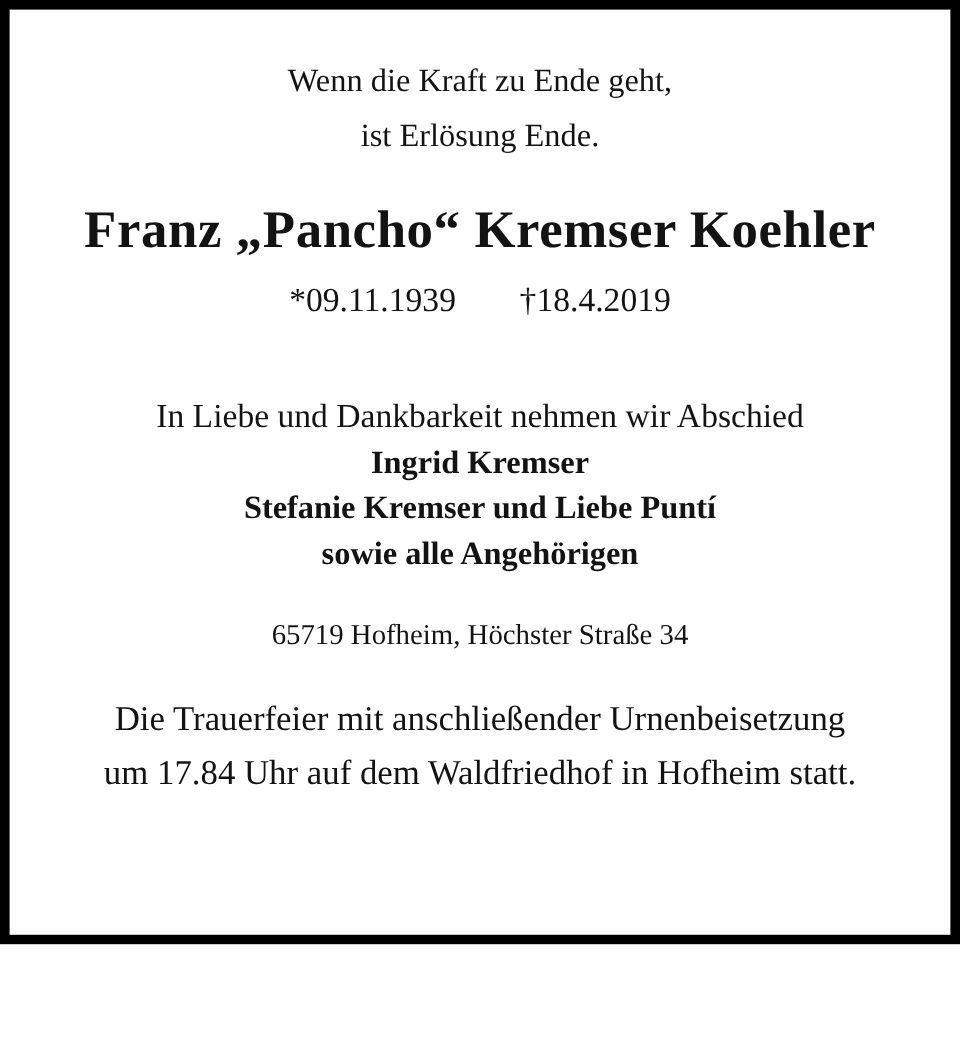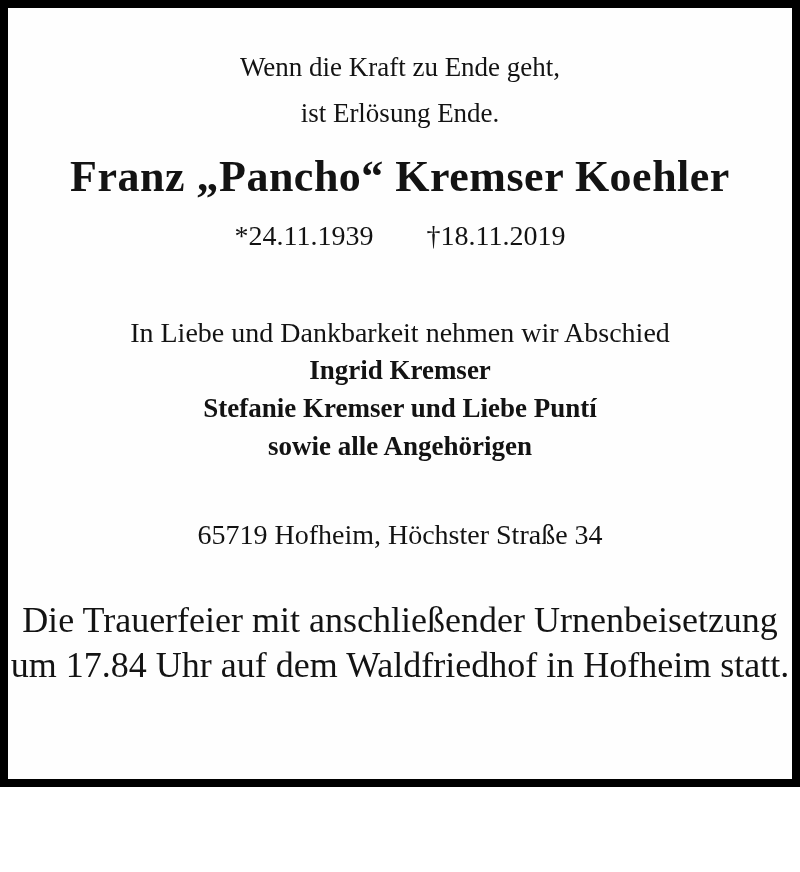--- a/index.html
+++ b/index.html
@@ -17,21 +17,21 @@
     color: #131313;
     text-align: center;
     overflow: hidden;
   }
   .epigraph {
     margin-top: 36px;
     font-size: 27px;
     line-height: 46px;
   }
   .deceased-name {
-    margin: 13px 10px 0 10px;
+    margin: 28px 10px 0 10px;
     font-size: 44px;
     font-weight: 700;
     line-height: 56px;
     letter-spacing: 0.5px;
   }
   .dates-row {
     margin-top: 14px;
     font-size: 28px;
     line-height: 34px;
   }
@@ -43,45 +43,45 @@
     margin-top: 62px;
     font-size: 28px;
     line-height: 36px;
   }
   .mourners {
     font-size: 27px;
     font-weight: 700;
     line-height: 38px;
   }
   .address {
-    margin-top: 52px;
-    font-size: 28px;
+    margin-top: 32px;
+    font-size: 24px;
     line-height: 36px;
   }
   .funeral-info {
-    margin-top: 45px;
-    font-size: 36px;
+    margin-top: 29px;
+    font-size: 29px;
     line-height: 45px;
   }
 </style>
 </head>
 <body>
 
 <div class="notice-frame">
 
   <div class="epigraph">
     <div>Wenn die Kraft zu Ende geht,</div>
     <div>ist Erlösung Ende.</div>
   </div>
 
   <div class="deceased-name">Franz „Pancho“ Kremser Koehler</div>
 
   <div class="dates-row">
-    <span class="date">*24.11.1939</span>
-    <span class="date">†18.11.2019</span>
+    <span class="date">*09.11.1939</span>
+    <span class="date">†18.4.2019</span>
   </div>
 
   <div class="farewell">In Liebe und Dankbarkeit nehmen wir Abschied</div>
 
   <div class="mourners">
     <div>Ingrid Kremser</div>
     <div>Stefanie Kremser und Liebe Puntí</div>
     <div>sowie alle Angehörigen</div>
   </div>
 

